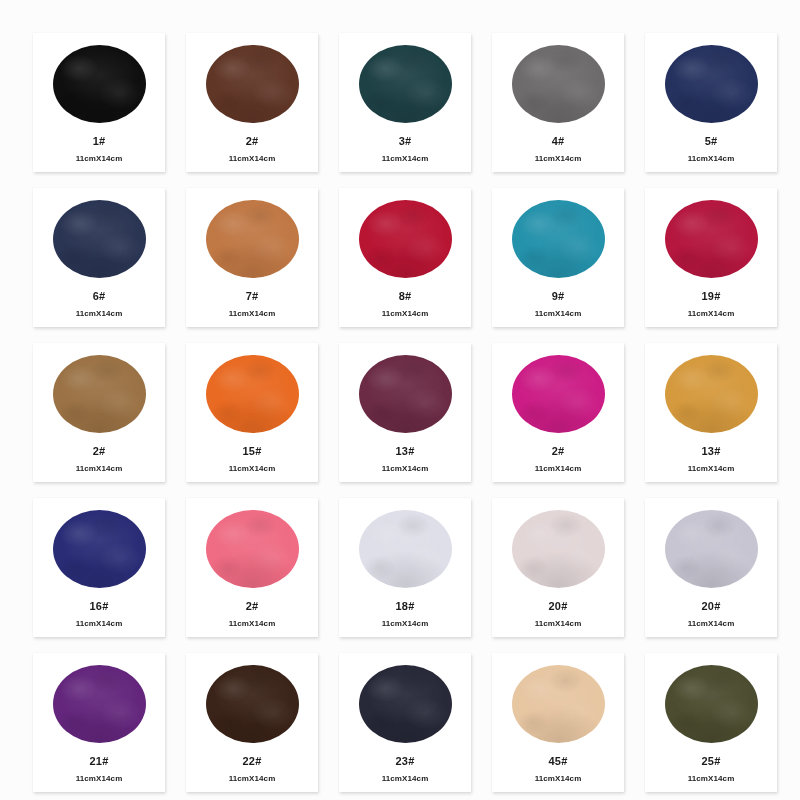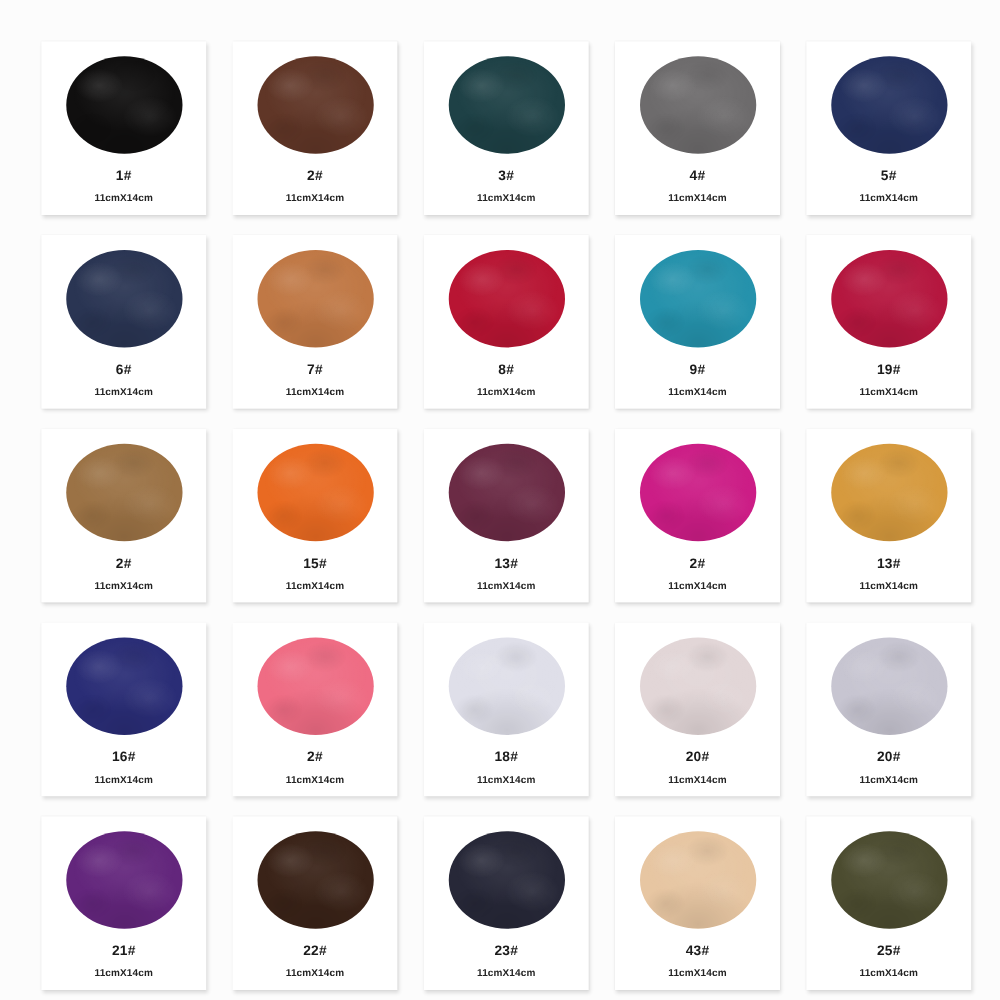--- a/index.html
+++ b/index.html
@@ -262,21 +262,21 @@
       <div class="swatch-oval-wrap">
         <div class="swatch-oval" style="background: rgb(39, 40, 56);"></div>
       </div>
       <div class="swatch-code">23#</div>
       <div class="swatch-size">11cmX14cm</div>
     </div>
     <div class="swatch-card">
       <div class="swatch-oval-wrap">
         <div class="swatch-oval" style="background: rgb(231, 198, 162);"></div>
       </div>
-      <div class="swatch-code">43#</div>
+      <div class="swatch-code">45#</div>
       <div class="swatch-size">11cmX14cm</div>
     </div>
     <div class="swatch-card">
       <div class="swatch-oval-wrap">
         <div class="swatch-oval" style="background: rgb(76, 76, 48);"></div>
       </div>
       <div class="swatch-code">25#</div>
       <div class="swatch-size">11cmX14cm</div>
     </div>
   </div>

